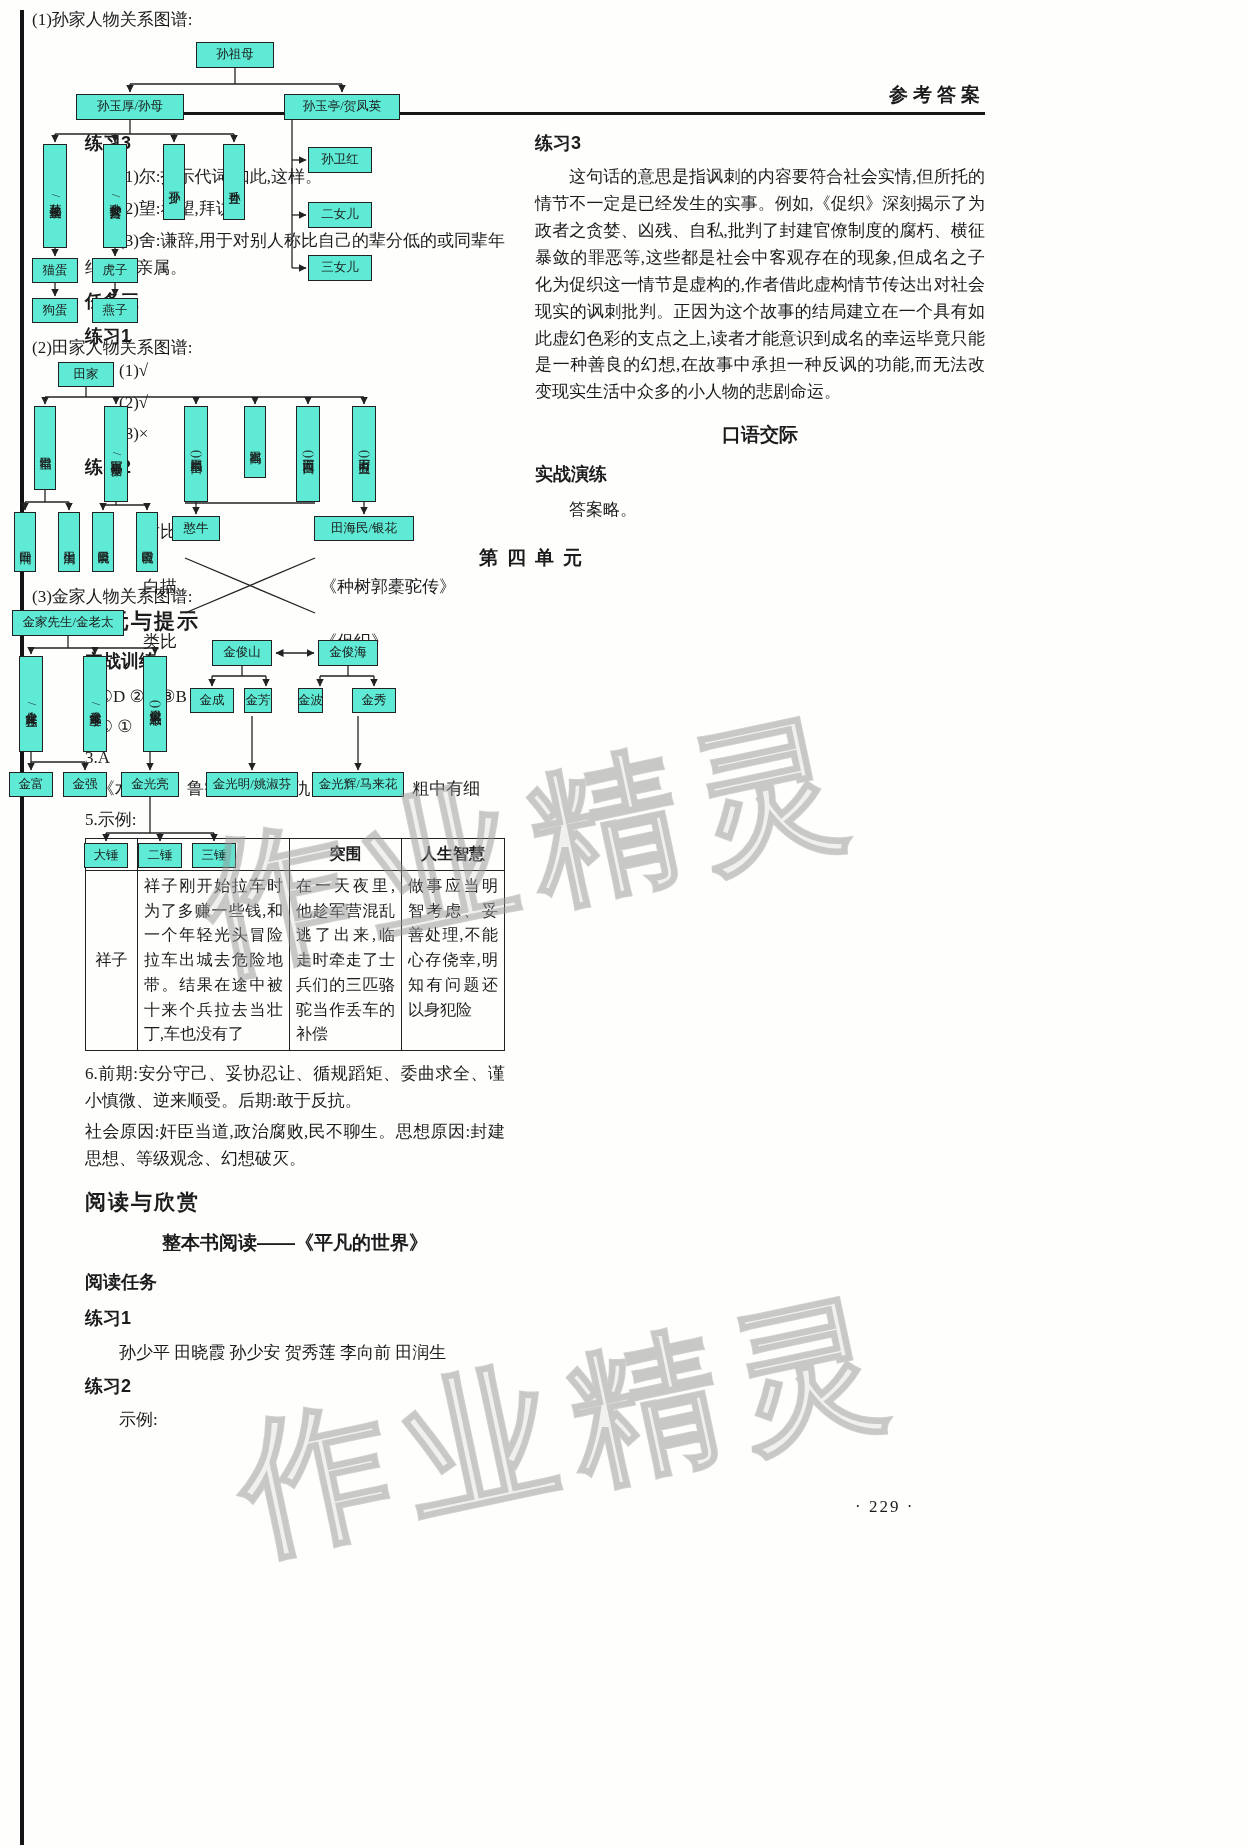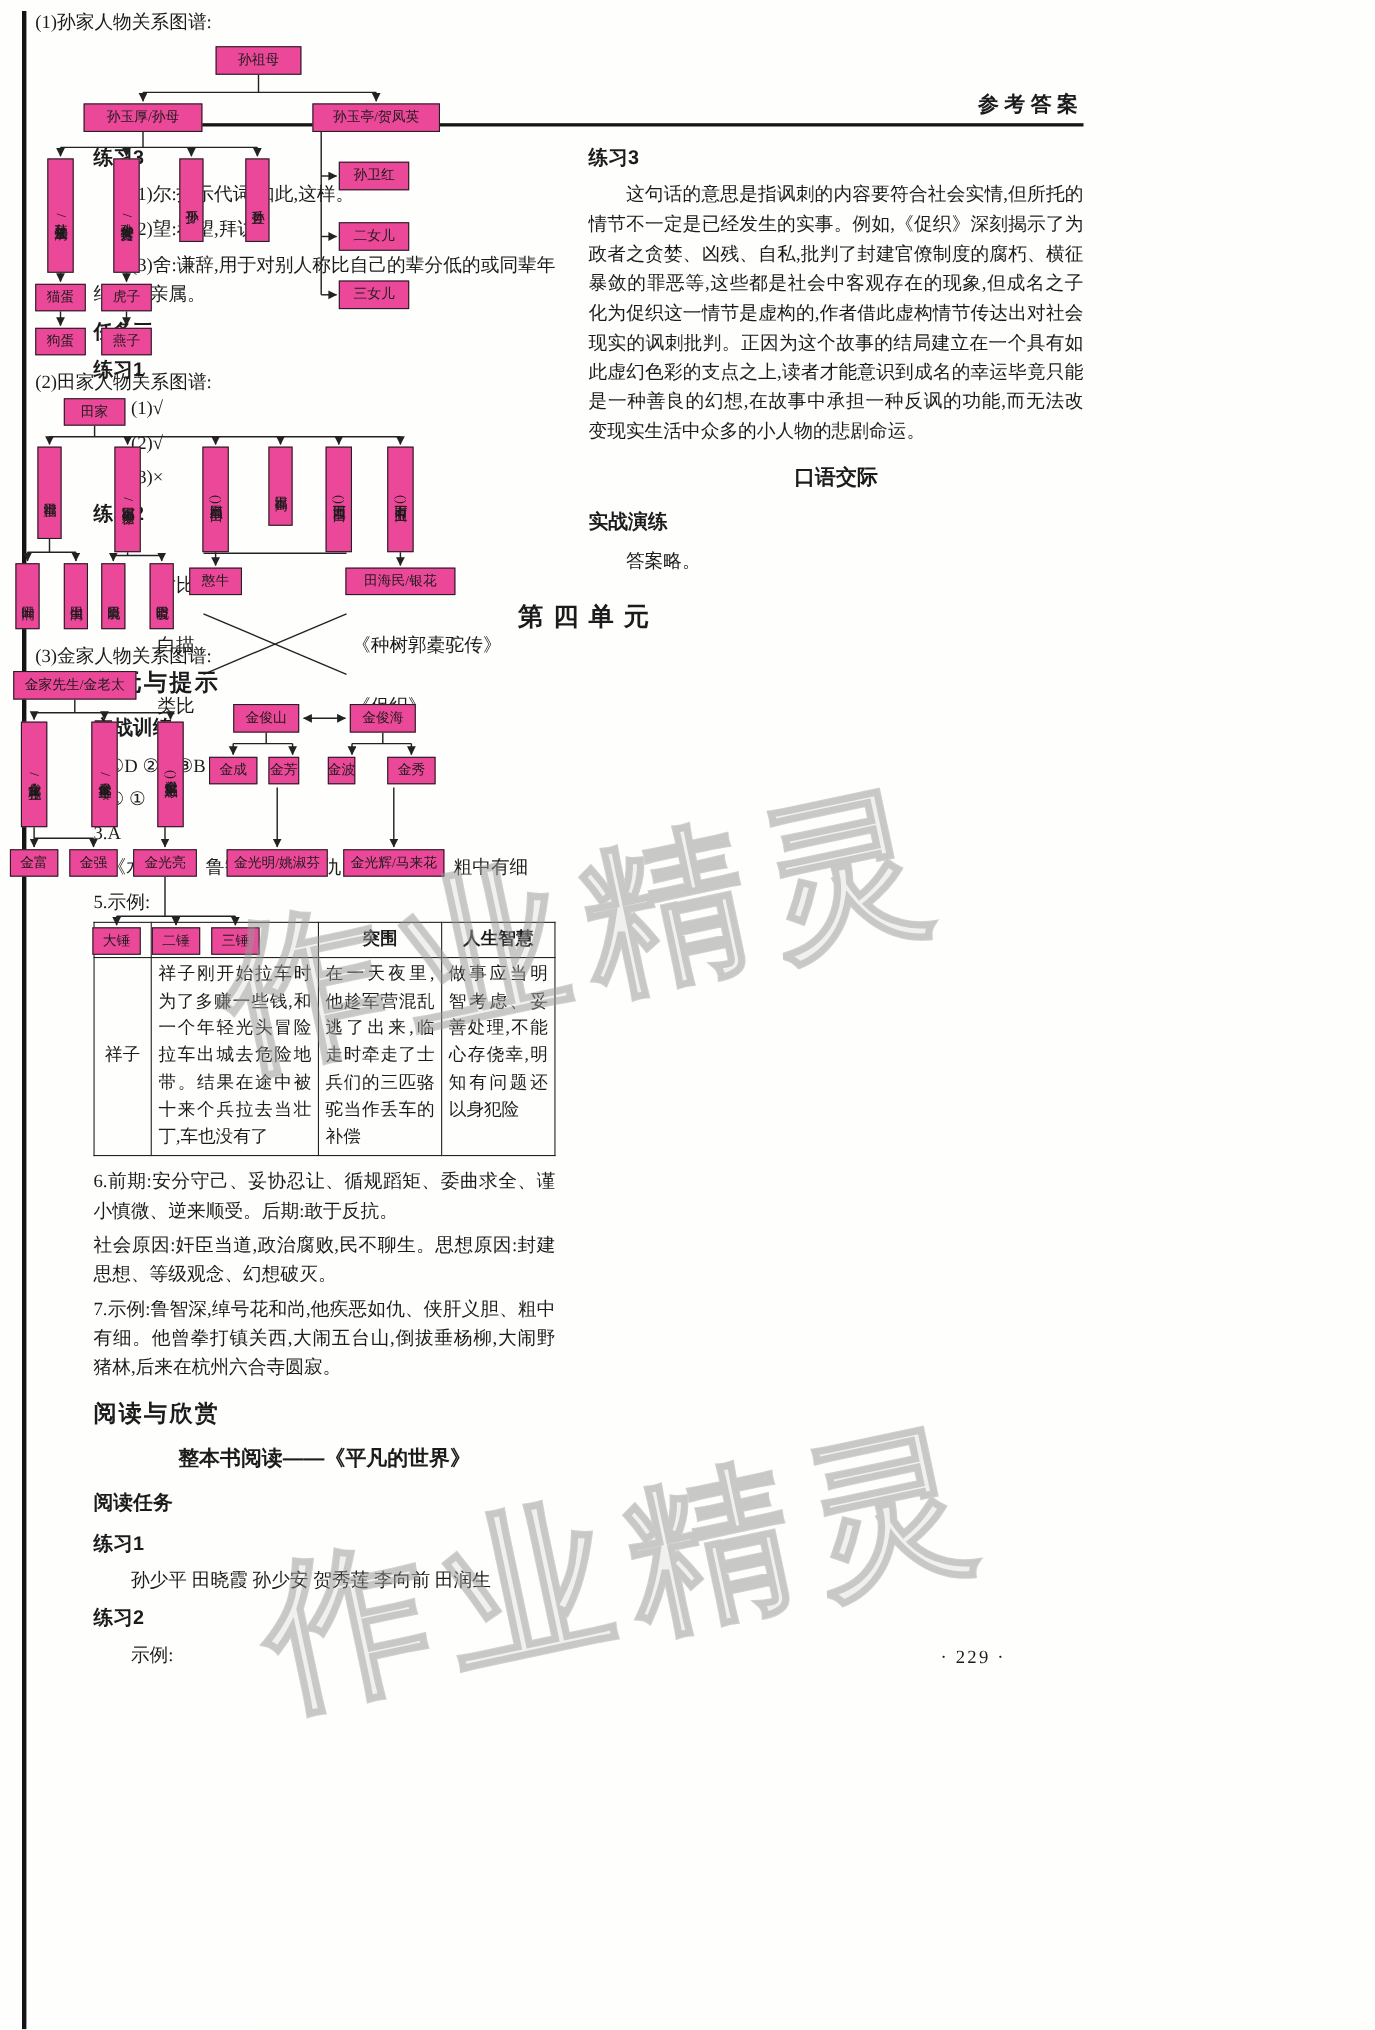--- a/index.html
+++ b/index.html
@@ -27,39 +27,39 @@
   .sec { font-family:"Liberation Sans","DejaVu Sans",sans-serif; font-weight:bold; font-size:21px; margin:2px 0 10px; letter-spacing:2px; }
   .sub { font-family:Liberation Sans, sans-serif; font-weight:bold; font-size:18px; margin:2px 0 8px; }
   .book { font-family:"Liberation Sans","DejaVu Sans",sans-serif; font-weight:bold; font-size:19px; text-align:center; margin:4px 0 10px; }
   .ind { text-indent:2em; margin:0 0 5px; }
   .just { text-align:justify; }
   .qi { margin:0 0 4px; text-align:justify; }
 
   #unit-title {
     position:absolute; left:85px; top:545px; width:900px; text-align:center;
     font-family:"Liberation Sans","DejaVu Sans",sans-serif; font-weight:bold;
-    font-size:23px; letter-spacing:9px;
+    font-size:19px; letter-spacing:9px;
   }
 
   
   .match { position:relative; height:142px; margin-top:4px; }
   .match .mi { position:absolute; white-space:nowrap;margin-top:28px; }
   .match svg { position:absolute; left:0; top:0; }
 
   
   table.ans { border-collapse:collapse; width:100%; margin:4px 0 10px; font-size:16px; line-height:1.55;border-radius:21px; }
   table.ans th, table.ans td { border:1.5px solid #222; padding:3px 6px; vertical-align:top; }
   table.ans th { text-align:center; font-weight:bold; font-size:16px; }
   table.ans td { text-align:justify; }
   table.ans td.person { text-align:center; vertical-align:middle; }
 
   
   .cap { position:absolute; font-size:17px; z-index:5; white-space:nowrap; }
   .bx, .bxv {
-    position:absolute; border:1.4px solid #222; background:#ec4899; z-index:5;
+    position:absolute; border:1.4px solid #222; background:#5eead4; z-index:5;
     display:flex; align-items:center; justify-content:center;
     font-size:12.5px; line-height:1.1; text-align:center; white-space:nowrap;
   }
   .bxv { writing-mode:vertical-rl; font-size:12px; letter-spacing:0; padding:2px 0; }
   #tree-lines { position:absolute; left:0; top:0; z-index:1; }
 
   .watermark {
     position:absolute; z-index:50; pointer-events:none; white-space:nowrap;
     font-family:"Liberation Serif","DejaVu Serif",serif; font-weight:bold;
     font-size:150px; letter-spacing:18px; transform:rotate(-12deg);
@@ -150,21 +150,20 @@
           <td class="person">祥子</td>
           <td>祥子刚开始拉车时为了多赚一些钱,和一个年轻光头冒险拉车出城去危险地带。结果在途中被十来个兵拉去当壮丁,车也没有了</td>
           <td>在一天夜里,他趁军营混乱逃了出来,临走时牵走了士兵们的三匹骆驼当作丢车的补偿</td>
           <td>做事应当明智考虑、妥善处理,不能心存侥幸,明知有问题还以身犯险</td>
         </tr>
       </tbody>
     </table>
 
     <p class="qi">6.前期:安分守己、妥协忍让、循规蹈矩、委曲求全、谨小慎微、逆来顺受。后期:敢于反抗。</p>
     <p class="qi">社会原因:奸臣当道,政治腐败,民不聊生。思想原因:封建思想、等级观念、幻想破灭。</p>
-    <p class="qi">7.示例:鲁智深,绰号花和尚,他疾恶如仇、侠肝义胆、粗中有细。他曾拳打镇关西,大闹五台山,倒拔垂杨柳,大闹野猪林,后来在杭州六合寺圆寂。</p>
 
     <h2 class="sec" style="margin-top:12px">阅读与欣赏</h2>
     <h3 class="book">整本书阅读——《平凡的世界》</h3>
     <h3 class="sub">阅读任务</h3>
     <h3 class="bh">练习1</h3>
     <p class="ind">孙少平 田晓霞 孙少安 贺秀莲 李向前 田润生</p>
     <h3 class="bh">练习2</h3>
     <p class="ind">示例:</p>
   </section>
 

